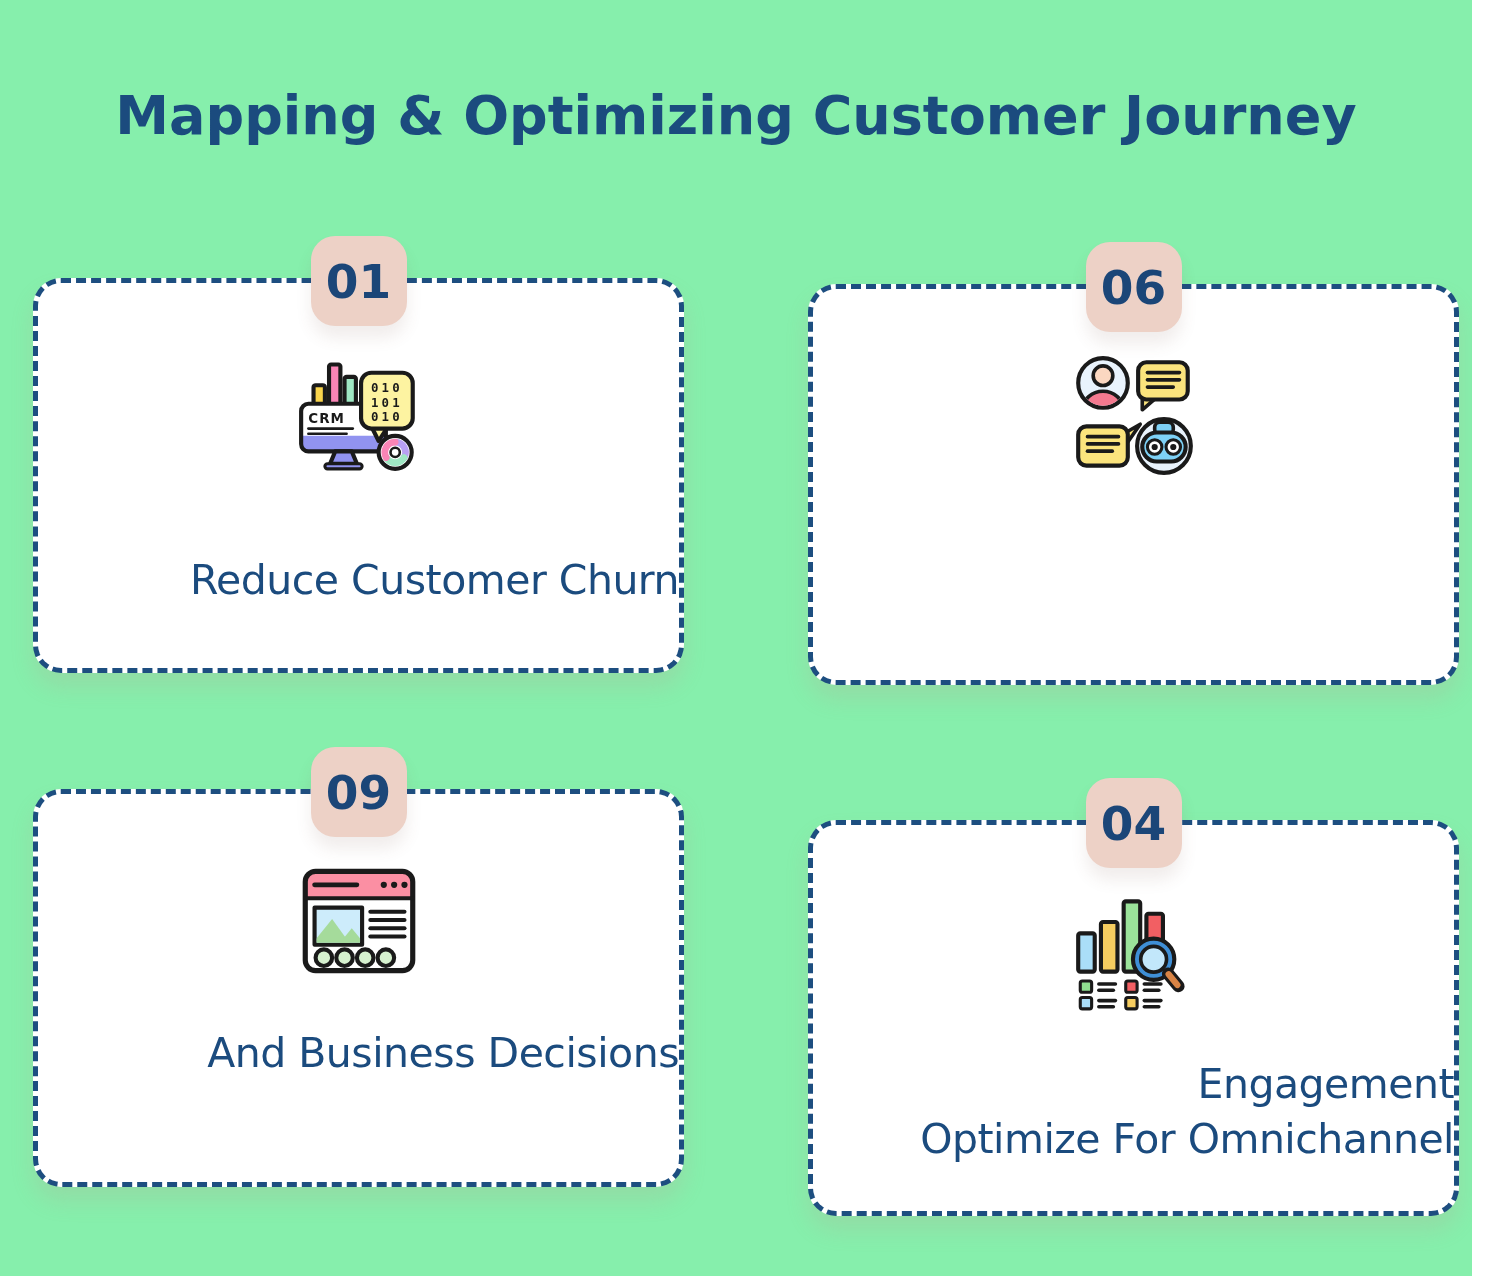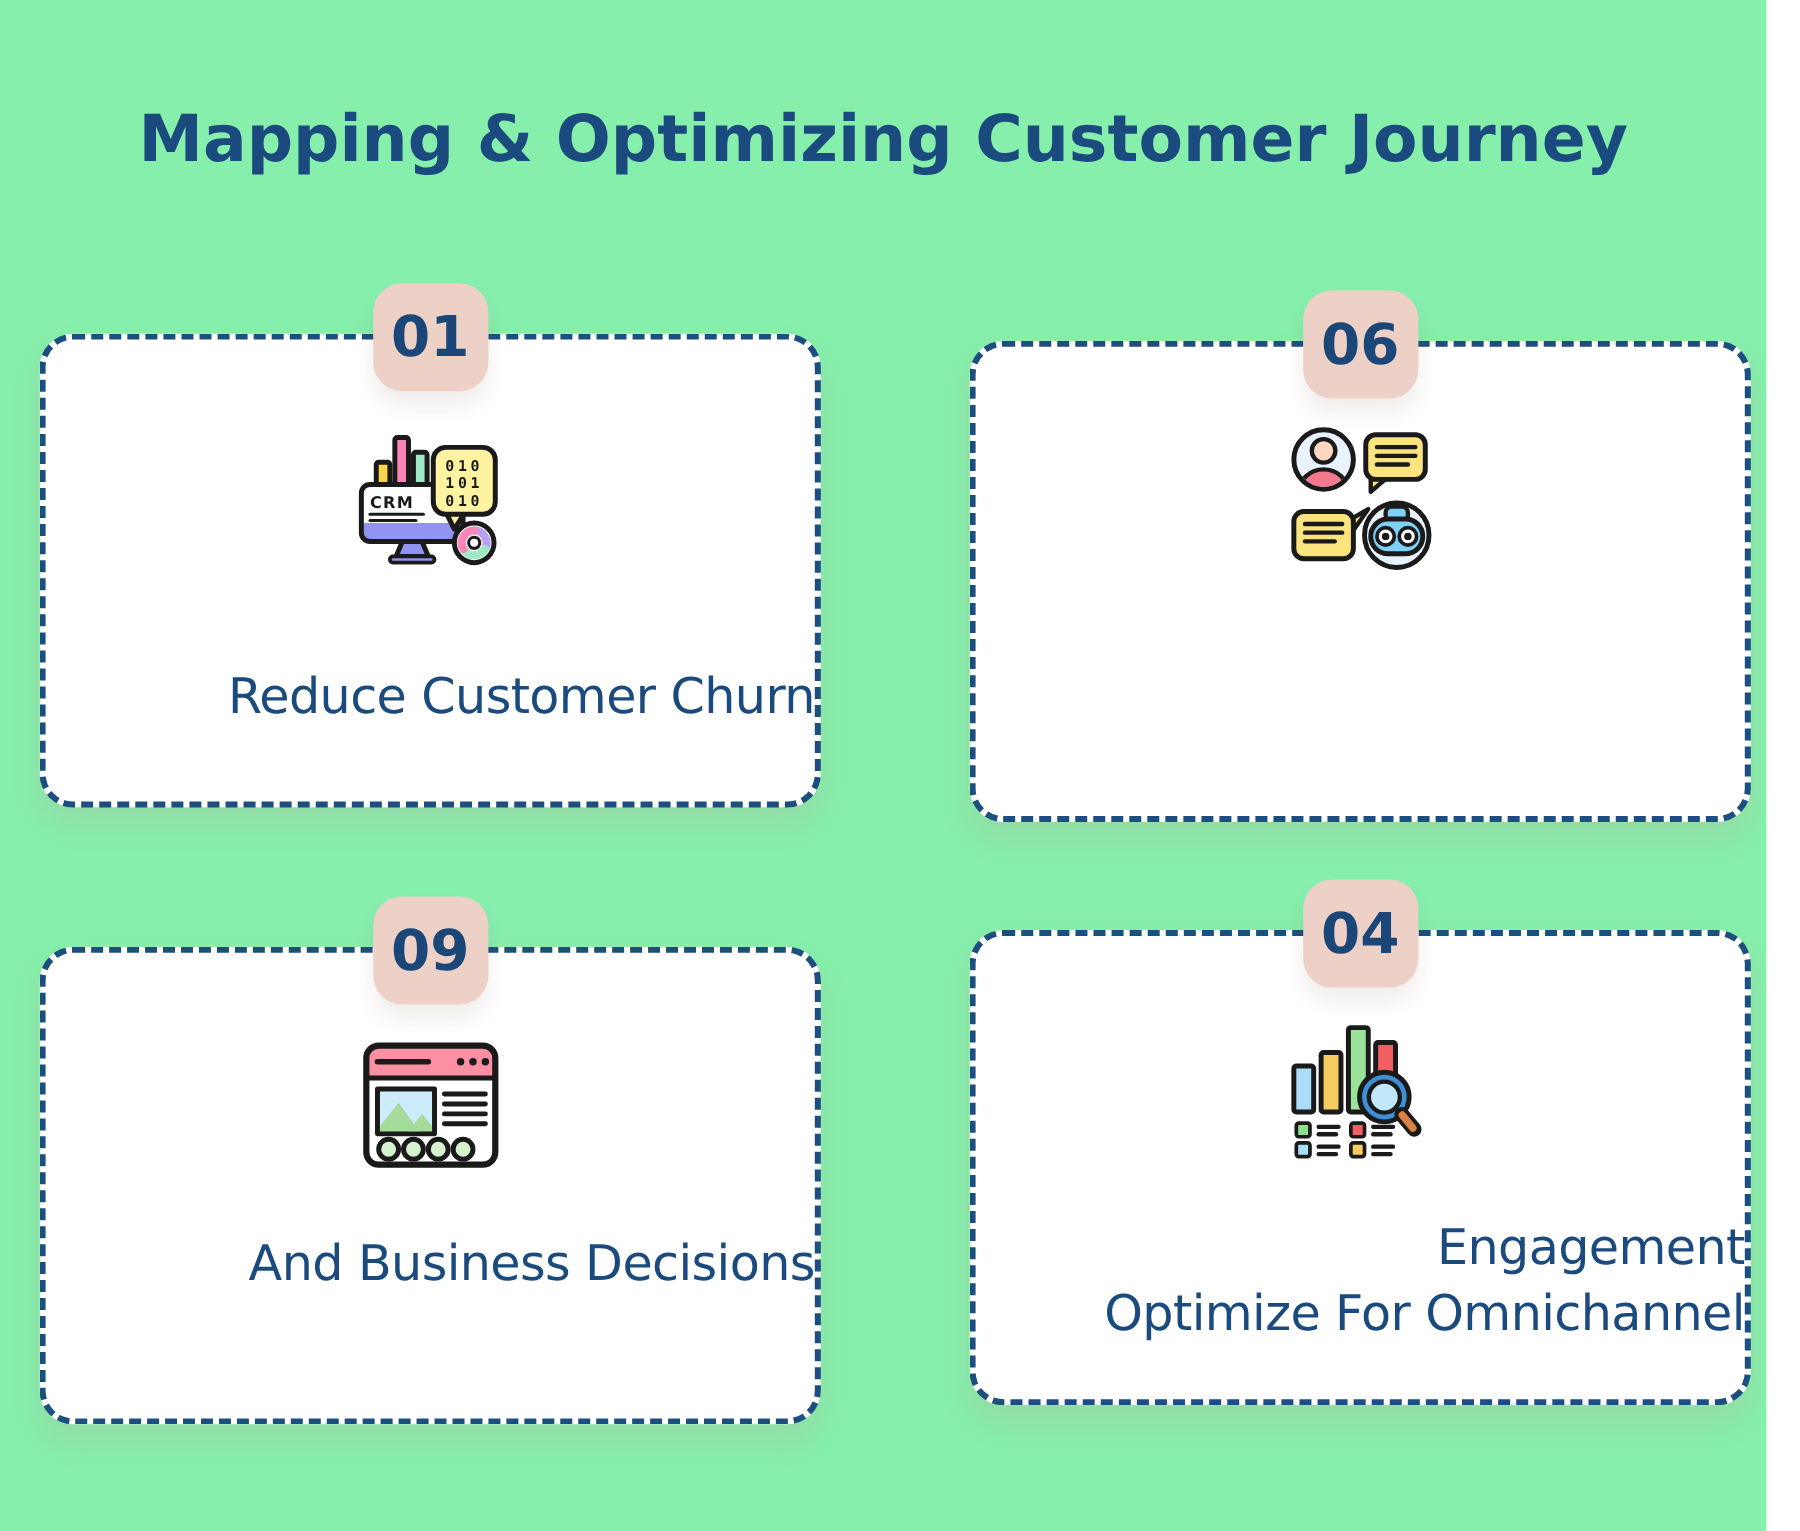--- a/index.html
+++ b/index.html
@@ -23,21 +23,21 @@
     background:#ffffff;
     border:5px dashed #1d4e80;
     border-radius:28px;
     box-shadow:0 14px 22px rgba(196,152,142,.20);
     display:flex;flex-direction:column;align-items:center;
     box-sizing:border-box;
   }
   .card-1{left:33px;top:278px;height:395px;gap:26px;}
   .card-2{left:808px;top:284px;height:401px;}
   .card-3{left:33px;top:789px;height:398px;}
-  .card-4{left:808px;top:775px;height:396px;}
+  .card-4{left:808px;top:820px;height:396px;}
   .badge{
     position:absolute;top:-47px;left:50%;transform:translateX(-50%);
     width:96px;height:90px;
     background:#edd1c6;
     border-radius:24px;
     display:flex;align-items:center;justify-content:center;
     font-size:47px;font-weight:700;color:#1b4678;
     box-shadow:0 12px 16px rgba(120,80,70,.10);
     z-index:2;
   }

